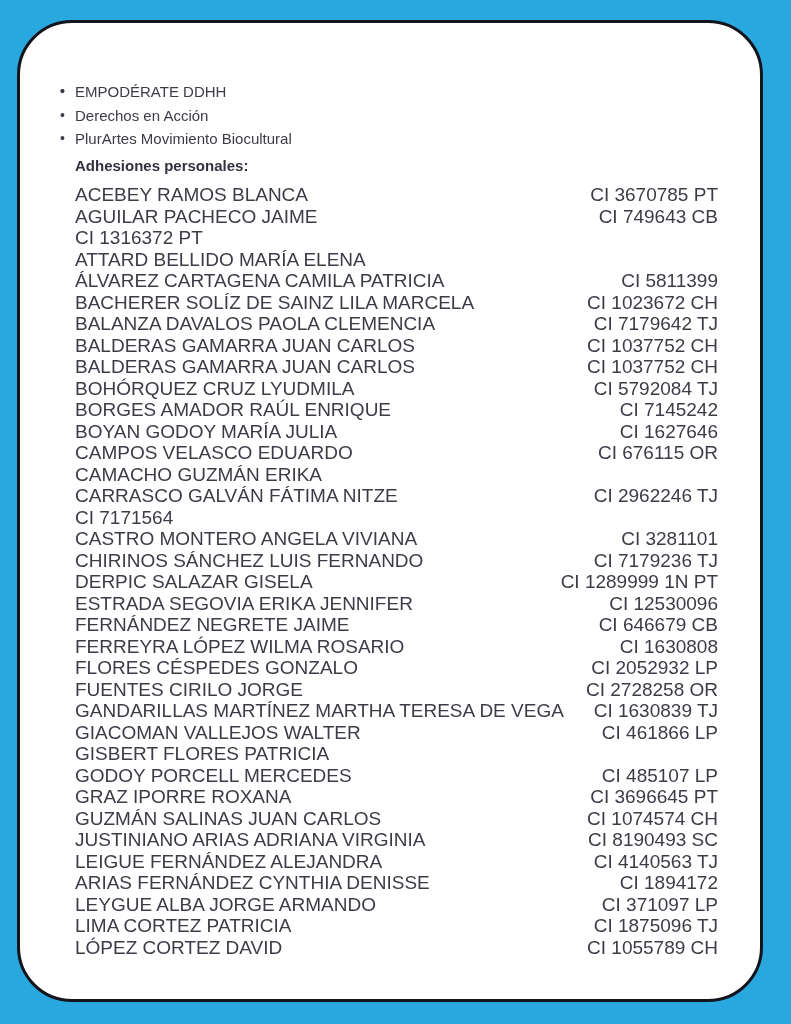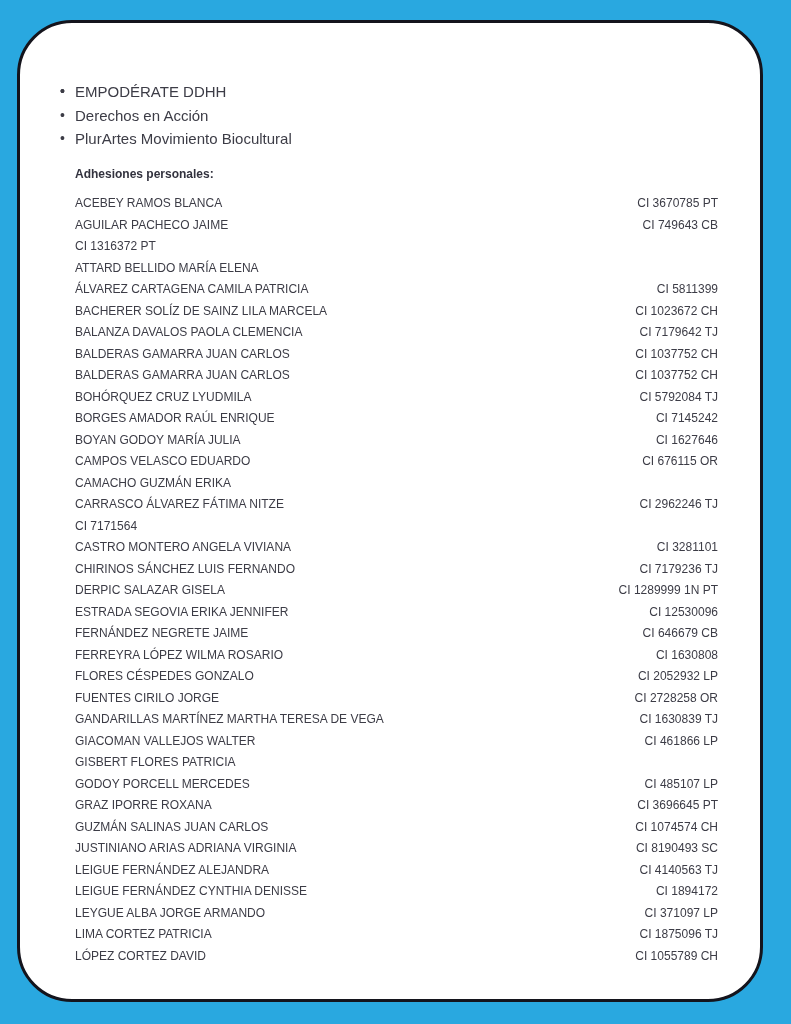--- a/index.html
+++ b/index.html
@@ -43,34 +43,34 @@
     padding-left: 0;
   }
   ul.orgs li .dot {
     position: absolute;
     left: -15px;
     top: 0;
     font-size: 14px;
     line-height: 23.7px;
   }
   .heading {
-    font-size: 12px;
+    font-size: 15px;
     font-weight: bold;
     line-height: 23px;
-    margin-top: 12px;
+    margin-top: 3px;
     color: #32323E;
   }
   .roster {
     margin-top: 7px;
   }
   .row {
     display: flex;
     justify-content: space-between;
     align-items: baseline;
-    font-size: 12px;
+    font-size: 19px;
     line-height: 21.5px;
     white-space: nowrap;
   }
   .row .name { text-align: left; }
   .row .ci   { text-align: right; }
 </style>
 </head>
 <body>
 
 <div class="sheet">
@@ -163,21 +163,21 @@
     <span class="name">CAMPOS VELASCO EDUARDO</span>
     <span class="ci">CI 676115 OR</span>
   </div>
 
   <div class="row">
     <span class="name">CAMACHO GUZMÁN ERIKA</span>
     <span class="ci"></span>
   </div>
 
   <div class="row">
-    <span class="name">CARRASCO ÁLVAREZ FÁTIMA NITZE</span>
+    <span class="name">CARRASCO GALVÁN FÁTIMA NITZE</span>
     <span class="ci">CI 2962246 TJ</span>
   </div>
 
   <div class="row">
     <span class="ci">CI 7171564</span>
   </div>
 
   <div class="row">
     <span class="name">CASTRO MONTERO ANGELA VIVIANA</span>
     <span class="ci">CI 3281101</span>
@@ -253,21 +253,21 @@
     <span class="name">JUSTINIANO ARIAS ADRIANA VIRGINIA</span>
     <span class="ci">CI 8190493 SC</span>
   </div>
 
   <div class="row">
     <span class="name">LEIGUE FERNÁNDEZ ALEJANDRA</span>
     <span class="ci">CI 4140563 TJ</span>
   </div>
 
   <div class="row">
-    <span class="name">LEIGUE FERNÁNDEZ CYNTHIA DENISSE</span>
+    <span class="name">ARIAS FERNÁNDEZ CYNTHIA DENISSE</span>
     <span class="ci">CI 1894172</span>
   </div>
 
   <div class="row">
     <span class="name">LEYGUE ALBA JORGE ARMANDO</span>
     <span class="ci">CI 371097 LP</span>
   </div>
 
   <div class="row">
     <span class="name">LIMA CORTEZ PATRICIA</span>

